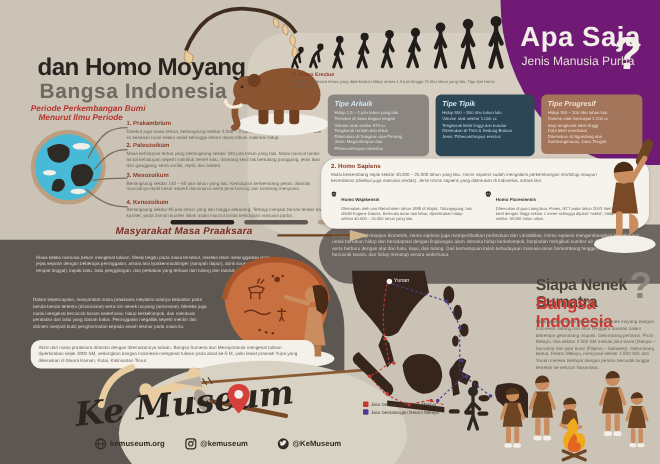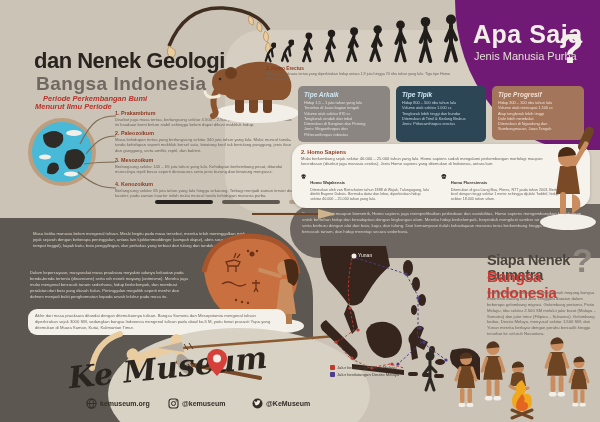--- a/index.html
+++ b/index.html
@@ -114,24 +114,24 @@
     <path d="M4,46 Q20,6 58,8 Q92,10 104,30" fill="none" stroke="#3f2d1f" stroke-width="3.5"></path>
     <g fill="#e9cda0" stroke="#b98e57" stroke-width="0.8">
       <path d="M84,16 q6,2 4,9 q-6,-1 -4,-9z"></path>
       <path d="M93,22 q6,3 3,10 q-6,-2 -3,-10z"></path>
       <path d="M100,31 q6,4 2,11 q-6,-3 -2,-11z"></path>
       <path d="M103,42 q5,5 0,11 q-5,-4 0,-11z"></path>
       <path d="M4,46 q-4,8 2,12 q6,-2 4,-8 z"></path>
     </g>
   </svg>
 
-  <div class="abs h-title" style="left:34px;top:50px;">dan Nenek Geologi</div>
+  <div class="abs h-title" style="left:34px;top:50px;">dan Homo Moyang</div>
   <div class="abs h-title3" style="left:36px;top:73px;">Bangsa Indonesia</div>
 
-  <div class="abs red-sub" style="left:43px;top:95px;text-align:right;">Periode Perkembangan Bumi</div>
+  <div class="abs red-sub" style="left:28px;top:95px;text-align:right;">Periode Perkembangan Bumi</div>
   <div class="abs red-sub" style="left:35px;top:103px;">Menurut Ilmu Periode</div>
 
   <svg class="abs" style="left:26px;top:116px;" width="72" height="72" viewBox="0 0 72 72">
     <circle cx="36" cy="36" r="32" fill="#49b9d8" stroke="#bd9f7f" stroke-width="4"></circle>
     <path d="M17,19 q12,-8 20,0 q2,10 -8,13 q-12,0 -12,-13z" fill="#2e2a26"></path>
     <path d="M41,35 q14,-6 18,6 q-2,14 -16,12 q-8,-8 -2,-18z" fill="#2e2a26"></path>
     <path d="M25,47 q8,-2 8,6 q-4,8 -12,4 q0,-8 4,-10z" fill="#2e2a26"></path>
     <ellipse cx="48" cy="17" rx="8" ry="3" fill="#f2efe9"></ellipse>
     <ellipse cx="19" cy="41" rx="6" ry="2.5" fill="#f2efe9"></ellipse>
     <ellipse cx="45" cy="58" rx="7" ry="2.5" fill="#f2efe9"></ellipse>
@@ -266,20 +266,21 @@
       </g>
     <path d="M36,42 Q44,28 50,18" stroke="#c98d5f" stroke-width="5" fill="none" stroke-linecap="round"></path>
     <path d="M24,40 h16 l4,28 h-24 z" fill="#7a4a26"></path>
     <circle cx="31" cy="32" r="9" fill="#c98d5f"></circle>
     <path d="M22,31 a9,9 0 0 1 18,-2 z" fill="#4a2c16"></path>
     <rect x="24" y="66" width="6" height="24" rx="3" fill="#c98d5f"></rect>
     <path d="M36,68 q10,2 8,14 l-8,6 z" fill="#c98d5f"></path>
     <rect x="21" y="88" width="10" height="5" rx="2.5" fill="#f2efe9"></rect>
   </svg>
 
+  <div class="abs praa-head" style="left:105px;top:205px;">Masyarakat Masa Praaksara</div>
   <svg class="abs" style="left:252px;top:207px;" width="85" height="12" viewBox="0 0 85 12">
     <path d="M0,7 H66" stroke="#6e4522" stroke-width="2"></path>
     <path d="M66,2 L84,7 L66,12 Z" fill="#cdb48c"></path>
   </svg>
 
   <div class="abs" style="left:-25px;top:218px;width:338px;height:230px;background:#5d5751;border-radius:0 90px 0 0 / 0 80px 0 0;"></div>
   <div class="abs praa-text" style="left:33px;top:231px;width:218px;">Masa ketika manusia belum mengenal tulisan. Meski begitu pada masa tersebut, mereka telah meninggalkan jejak-jejak sejarah dengan beberapa peninggalan, antara lain kjokkenmoddinger (sampah dapur), abris sous roche (gua tempat tinggal), kapak batu, batu penggilingan, dan perkakas yang terbuat dari tulang dan tanduk rusa.</div>
   <div class="abs praa-text" style="left:30px;top:270px;width:162px;">Dalam kepercayaan, masyarakat masa praaksara meyakini adanya kekuatan pada benda-benda tertentu (dinamisme) serta roh nenek moyang (animisme). Mereka juga mulai mengenal bercocok tanam sederhana, hidup berkelompok, dan membuat peralatan dari batu yang diasah halus. Peninggalan megalitik seperti menhir dan dolmen menjadi bukti penghormatan kepada arwah leluhur pada masa itu.</div>
 
   <svg class="abs" style="left:196px;top:228px;" width="112" height="108" viewBox="0 0 112 108">

